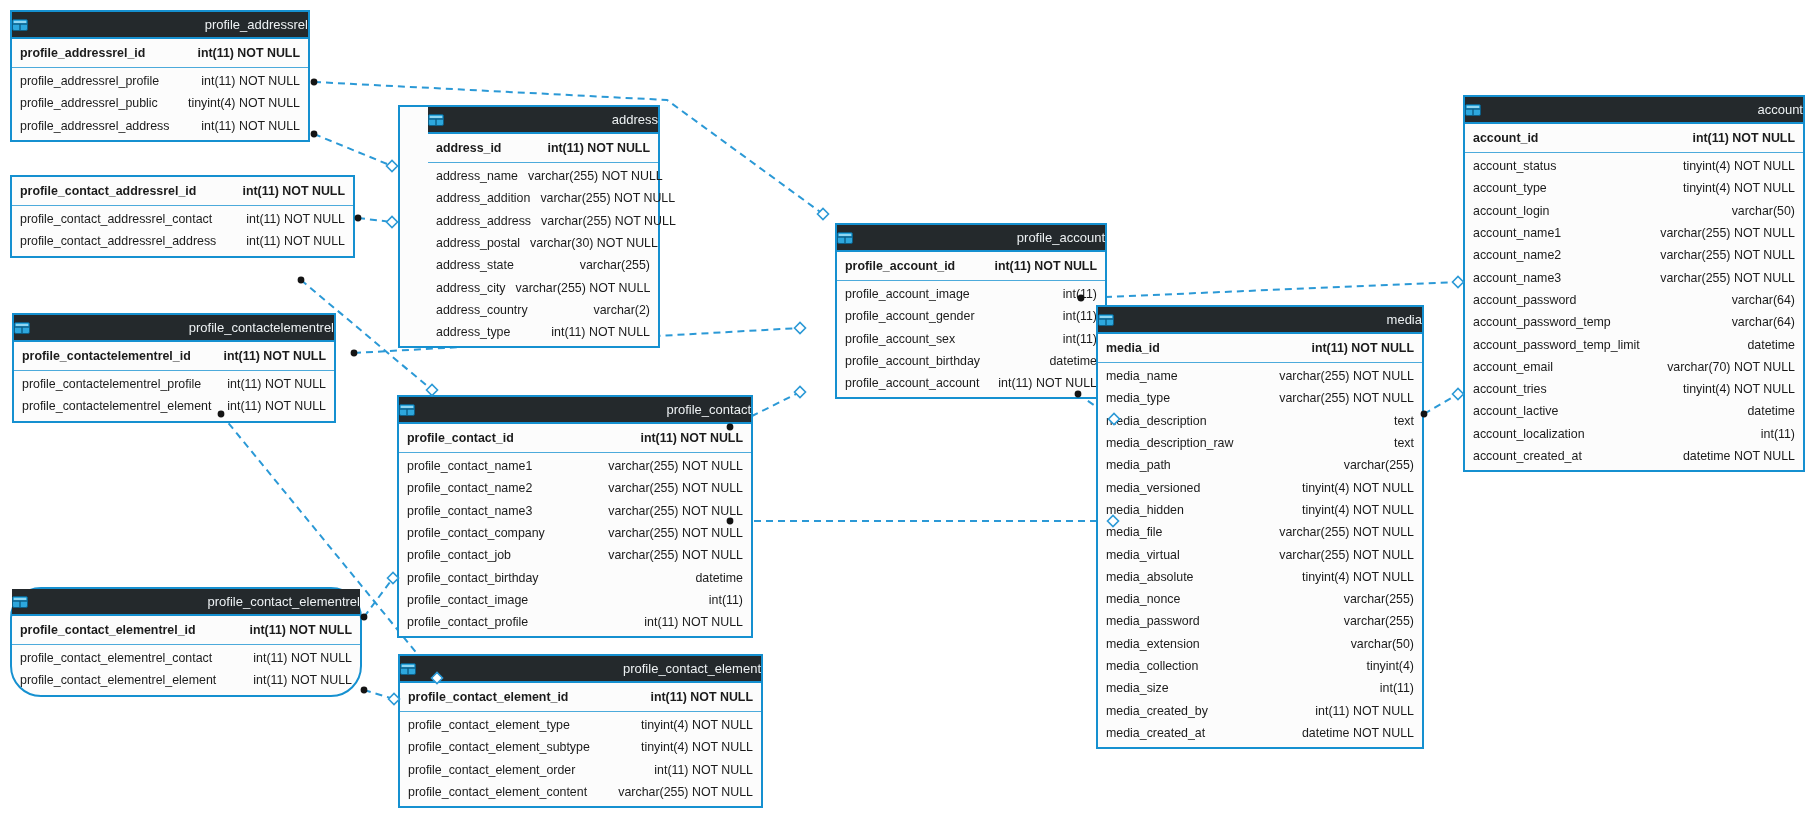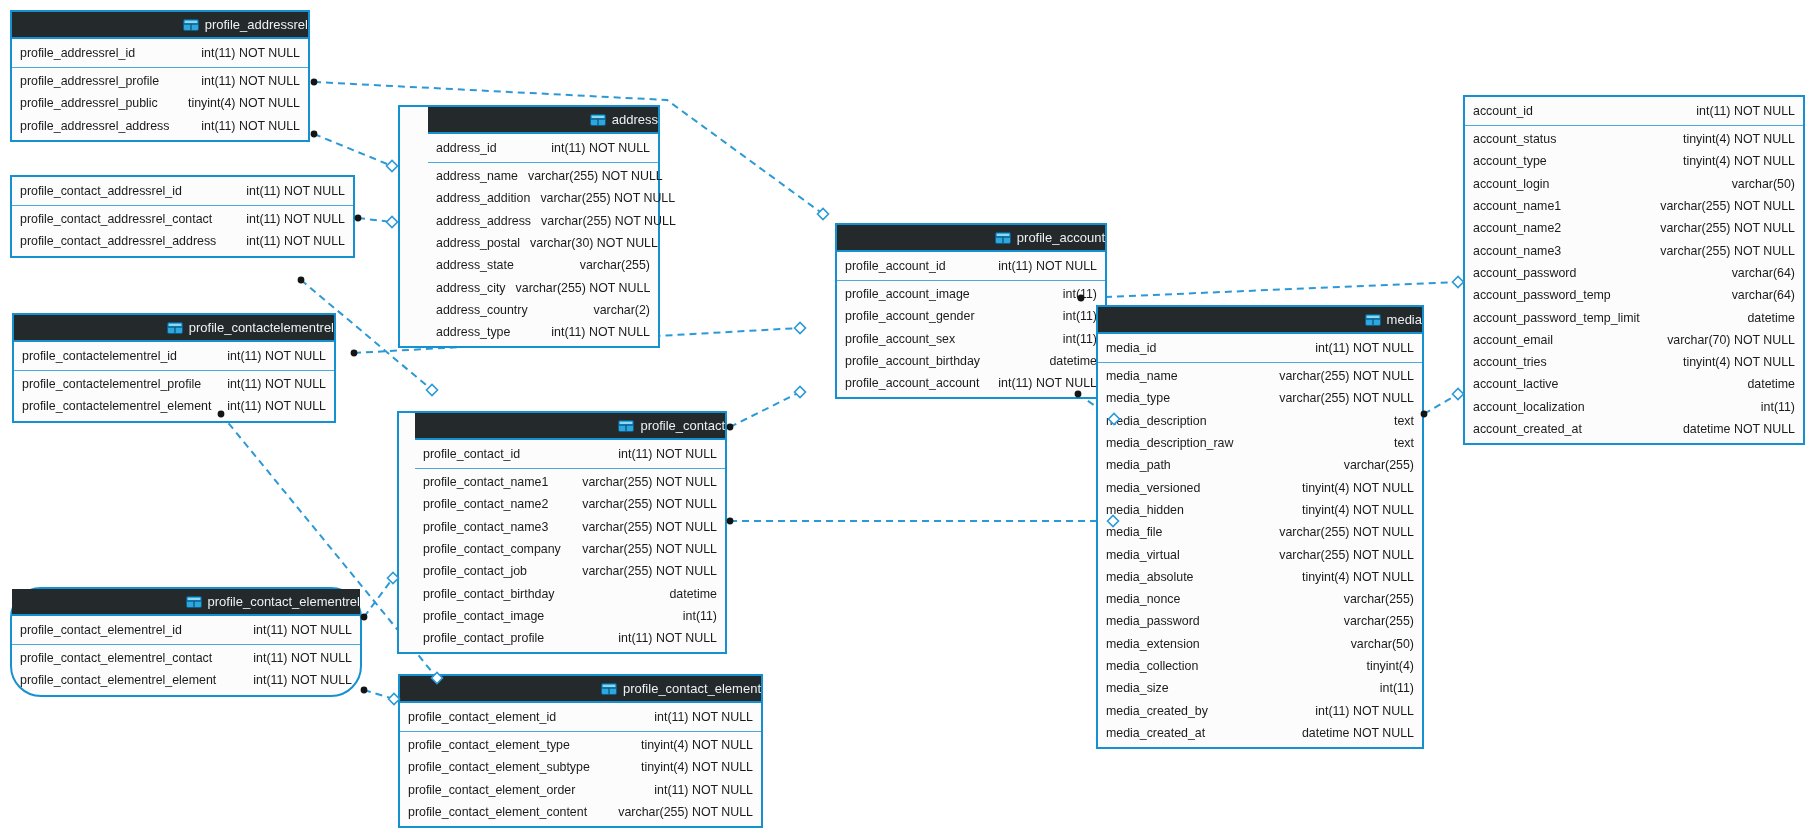--- a/index.html
+++ b/index.html
@@ -27,29 +27,29 @@
   .db-table{
     position:absolute;z-index:2;
     background:#fcfcfc;
     border:2px solid var(--accent);
     box-sizing:border-box;
   }
   .table-header{
     height:25px;
     background:var(--header-bg);
     color:var(--header-text);
-    display:flex;align-items:center;justify-content:flex-end;gap:6px;
+    display:flex;align-items:center;justify-content:space-between;gap:6px;
     font-size:13px;
     border-bottom:2px solid var(--accent);
     white-space:nowrap;
   }
   .table-icon{display:inline-flex;align-items:center;}
   .pk-section .row{
     height:28px;
-    font-weight:normal;
+    font-weight:bold;
   }
   .pk-section{border-bottom:1px solid #4caadb;}
   .col-section{padding:2px 0 3px 0;}
   .row{
     display:flex;justify-content:space-between;align-items:center;gap:10px;
     height:22.3px;
     padding:0 8px;
     font-size:12.4px;
     color:var(--row-text);
     white-space:nowrap;
@@ -259,21 +259,21 @@
         <div class="row">
           <span class="col-name">address_country</span>
           <span class="col-type">varchar(2)</span>
         </div>
         <div class="row">
           <span class="col-name">address_type</span>
           <span class="col-type">int(11) NOT NULL</span>
         </div>
       </div>
   </div>
-    <div class="db-table" style="left: 397px; top: 411px; width: 330px; padding-left: 16px;">
+    <div class="db-table" style="left: 397px; top: 395px; width: 356px;">
     <div class="table-header">
       <span class="table-icon">
         <svg width="16" height="12" viewBox="0 0 16 12" aria-hidden="true">
           <rect x="0.5" y="0.5" width="15" height="11" rx="1.5" fill="#2da7dd" stroke="#0d5e86"></rect>
           <line x1="1" y1="5" x2="15" y2="5" stroke="#0d5e86" stroke-width="1.4"></line>
           <line x1="8" y1="5" x2="8" y2="11.5" stroke="#0d5e86" stroke-width="1.4"></line>
           <rect x="2" y="2" width="12" height="2" fill="#8fd6f2"></rect>
         </svg>
       </span>
       <span class="table-title">profile_contact</span>
@@ -312,21 +312,21 @@
         <div class="row">
           <span class="col-name">profile_contact_image</span>
           <span class="col-type">int(11)</span>
         </div>
         <div class="row">
           <span class="col-name">profile_contact_profile</span>
           <span class="col-type">int(11) NOT NULL</span>
         </div>
       </div>
   </div>
-    <div class="db-table" style="left: 398px; top: 674px; width: 365px;">
+    <div class="db-table" style="left: 398px; top: 654px; width: 365px;">
     <div class="table-header">
       <span class="table-icon">
         <svg width="16" height="12" viewBox="0 0 16 12" aria-hidden="true">
           <rect x="0.5" y="0.5" width="15" height="11" rx="1.5" fill="#2da7dd" stroke="#0d5e86"></rect>
           <line x1="1" y1="5" x2="15" y2="5" stroke="#0d5e86" stroke-width="1.4"></line>
           <line x1="8" y1="5" x2="8" y2="11.5" stroke="#0d5e86" stroke-width="1.4"></line>
           <rect x="2" y="2" width="12" height="2" fill="#8fd6f2"></rect>
         </svg>
       </span>
       <span class="table-title">profile_contact_element</span>
@@ -480,20 +480,31 @@
           <span class="col-name">media_created_by</span>
           <span class="col-type">int(11) NOT NULL</span>
         </div>
         <div class="row">
           <span class="col-name">media_created_at</span>
           <span class="col-type">datetime NOT NULL</span>
         </div>
       </div>
   </div>
     <div class="db-table" style="left: 1463px; top: 95px; width: 342px;">
+    <div class="table-header">
+      <span class="table-icon">
+        <svg width="16" height="12" viewBox="0 0 16 12" aria-hidden="true">
+          <rect x="0.5" y="0.5" width="15" height="11" rx="1.5" fill="#2da7dd" stroke="#0d5e86"></rect>
+          <line x1="1" y1="5" x2="15" y2="5" stroke="#0d5e86" stroke-width="1.4"></line>
+          <line x1="8" y1="5" x2="8" y2="11.5" stroke="#0d5e86" stroke-width="1.4"></line>
+          <rect x="2" y="2" width="12" height="2" fill="#8fd6f2"></rect>
+        </svg>
+      </span>
+      <span class="table-title">account</span>
+    </div>
     <div class="pk-section">
         <div class="row">
           <span class="col-name">account_id</span>
           <span class="col-type">int(11) NOT NULL</span>
         </div>
       </div>
     <div class="col-section">
         <div class="row">
           <span class="col-name">account_status</span>
           <span class="col-type">tinyint(4) NOT NULL</span>

